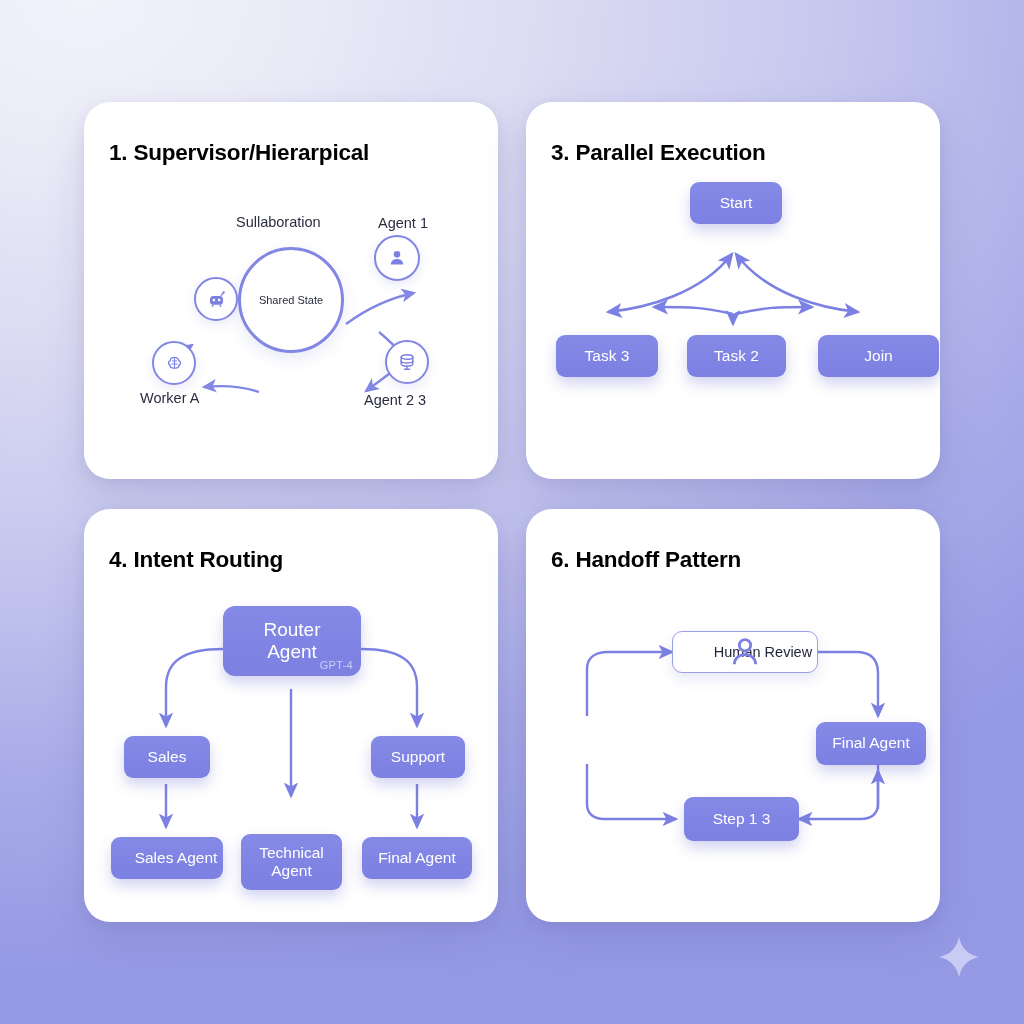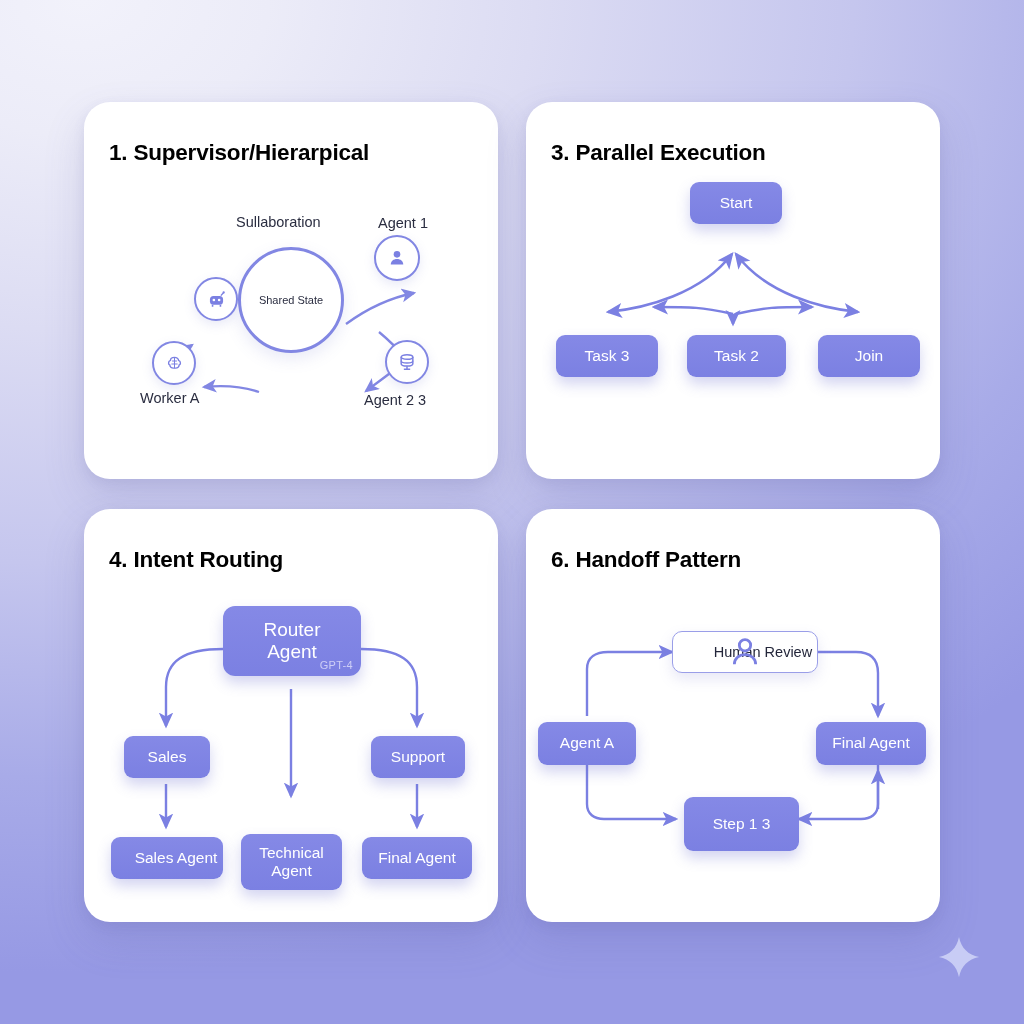--- a/index.html
+++ b/index.html
@@ -184,21 +184,21 @@
 
         <div class="node" style="left:164px; top:80px; width:92px; height:42px;">
           <span>Start</span>
         </div>
         <div class="node" style="left:30px; top:233px; width:102px; height:42px;">
           <span>Task 3</span>
         </div>
         <div class="node" style="left:161px; top:233px; width:99px; height:42px;">
           <span>Task 2</span>
         </div>
-        <div class="node" style="left:292px; top:233px; width:102px; height:42px;">
+        <div class="node" style="left:292px; top:233px; width:121px; height:42px;">
           <span>Join</span>
         </div>
       </div>
     </div>
 
     <div class="card">
       <div class="card-title">4. Intent Routing</div>
       <div class="stage">
         <svg viewBox="0 0 414 413" preserveAspectRatio="none">
           <defs>
@@ -266,27 +266,24 @@
         </svg>
 
         <div class="node-outline" style="left:146px; top:122px; width:146px; height:42px;padding-left:36px;">
           <svg width="19" height="19" viewBox="0 0 24 24">
             <circle cx="12" cy="8" r="3.4" fill="none" stroke="#7b80e2" stroke-width="1.7"></circle>
             <path d="M5.6 19.4c0-3.6 2.9-5.8 6.4-5.8s6.4 2.2 6.4 5.8" fill="none" stroke="#7b80e2" stroke-width="1.7"></path>
           </svg>
           <span>Human Review</span>
         </div>
 
-        <div class="node" style="left:12px; top:213px; width:98px; height:43px;">
-          <span>Agent A</span>
-        </div>
         <div class="node" style="left:290px; top:213px; width:110px; height:43px;">
           <span>Final Agent</span>
         </div>
-        <div class="node" style="left:158px; top:288px; width:115px; height:54px;">
+        <div class="node" style="left:158px; top:288px; width:115px; height:44px;">
           <span>Step 1 3</span>
         </div>
       </div>
     </div>
 
   </div>
 
   <div class="sparkle">
     <svg width="46" height="46" viewBox="0 0 48 48">
       <path d="M24 3 C26.4 14.6 33.4 21.6 45 24 C33.4 26.4 26.4 33.4 24 45 C21.6 33.4 14.6 26.4 3 24 C14.6 21.6 21.6 14.6 24 3 Z" fill="#ccd0f6" opacity="0.92"></path>

